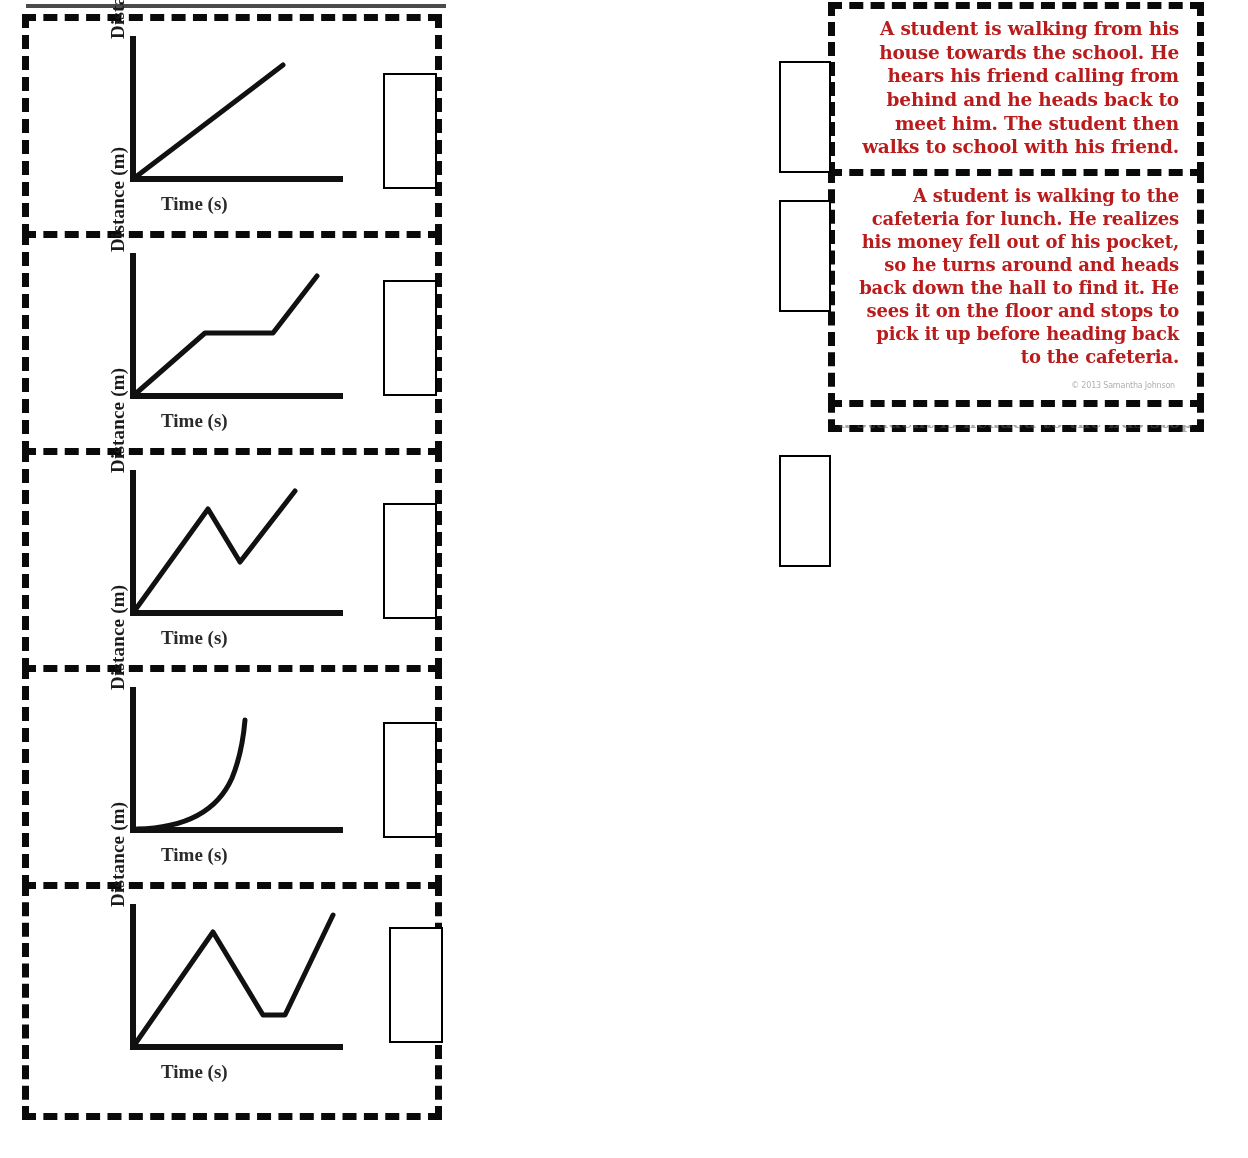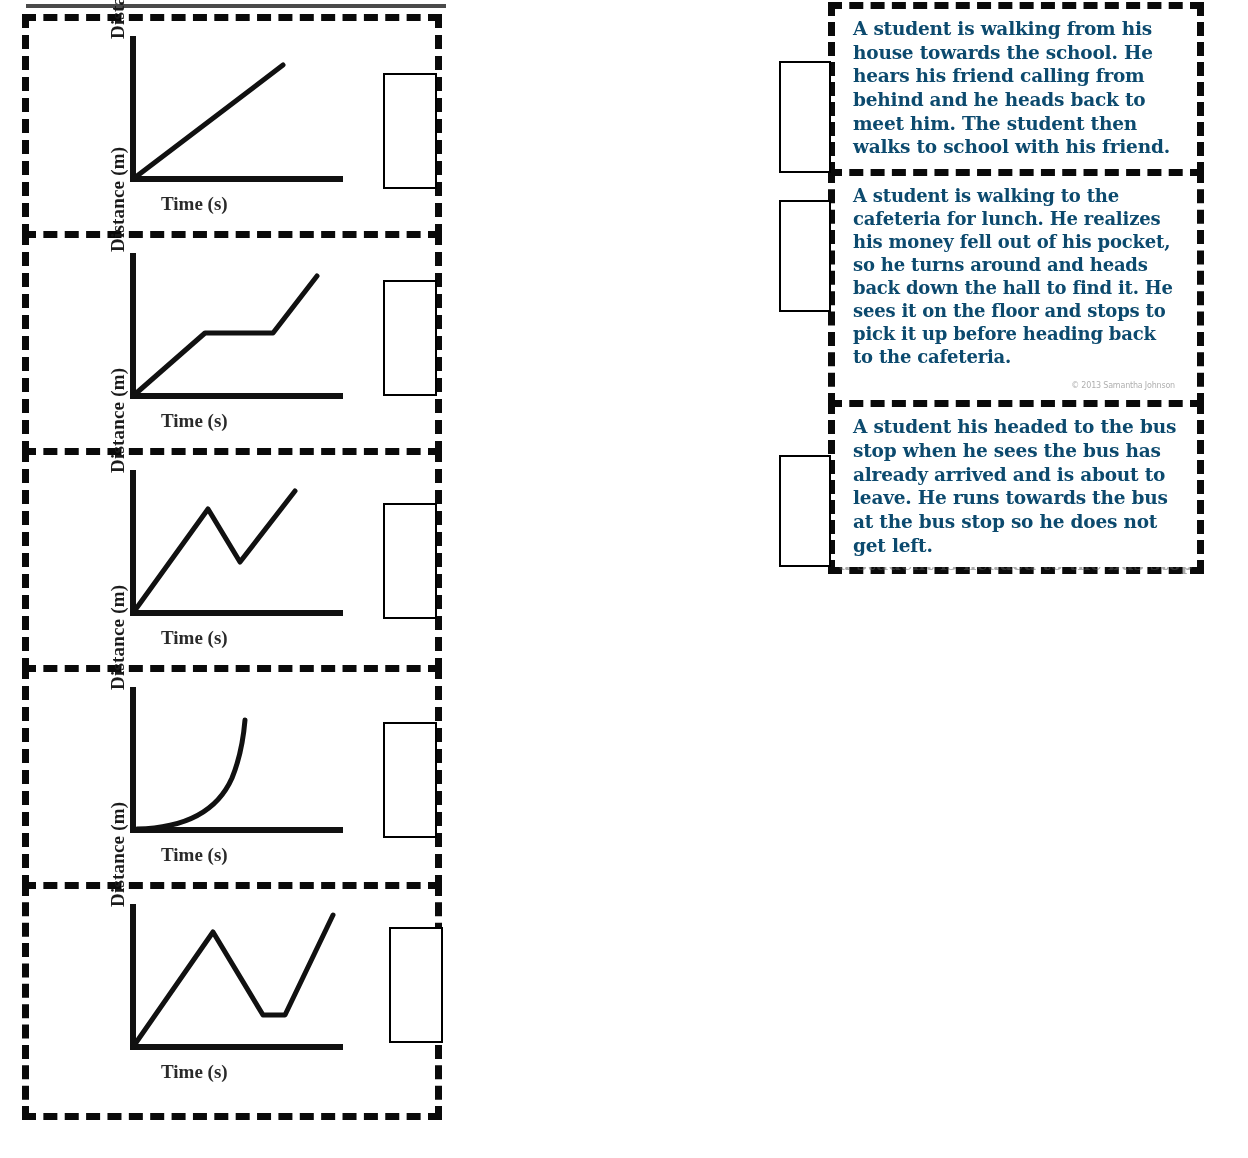--- a/index.html
+++ b/index.html
@@ -114,22 +114,22 @@
     height: 112px;
     left: -56px;
   }
 
   
   .card-text {
     font-family: "DejaVu Serif", serif;
     font-weight: 700;
     font-size: 18.5px;
     line-height: 1.28;
-    text-align: left;
-    color: #0c4a6e;
+    text-align: right;
+    color: #b91c1c;
     letter-spacing: -0.2px;
   }
   .card-text.small { font-size: 18px; }
   .card-text.centered-block {
     padding: 34px 10px 34px 10px;
   }
   .card-text.mid-block {
     padding: 24px 8px 24px 8px;
   }
 
@@ -262,21 +262,20 @@
 
   <div class="card text-card">
     <div class="card-text small">A student is walking to the cafeteria for lunch.  He realizes his money fell out of his pocket, so he turns around and heads back down the hall to find it.  He sees it on the floor and stops to pick it up before heading back to the cafeteria.</div>
     <div class="copyright">© 2013 Samantha Johnson</div>
     <div class="answer-box right" style="top:24px;"></div>
   </div>
 
 
 
   <div class="card text-card">
-    <div class="card-text">A student his headed to the bus stop when he sees the bus has already arrived and is about to leave.  He runs towards the bus at the bus stop so he does not get left.</div>
     <div class="answer-box right" style="top:48px;"></div>
   </div>
 
   <div class="cutoff-row bottom">
     <div class="cutoff-text">a student is headed to the bus stop</div>
   </div>
 
 </div>
 
 </body></html>

